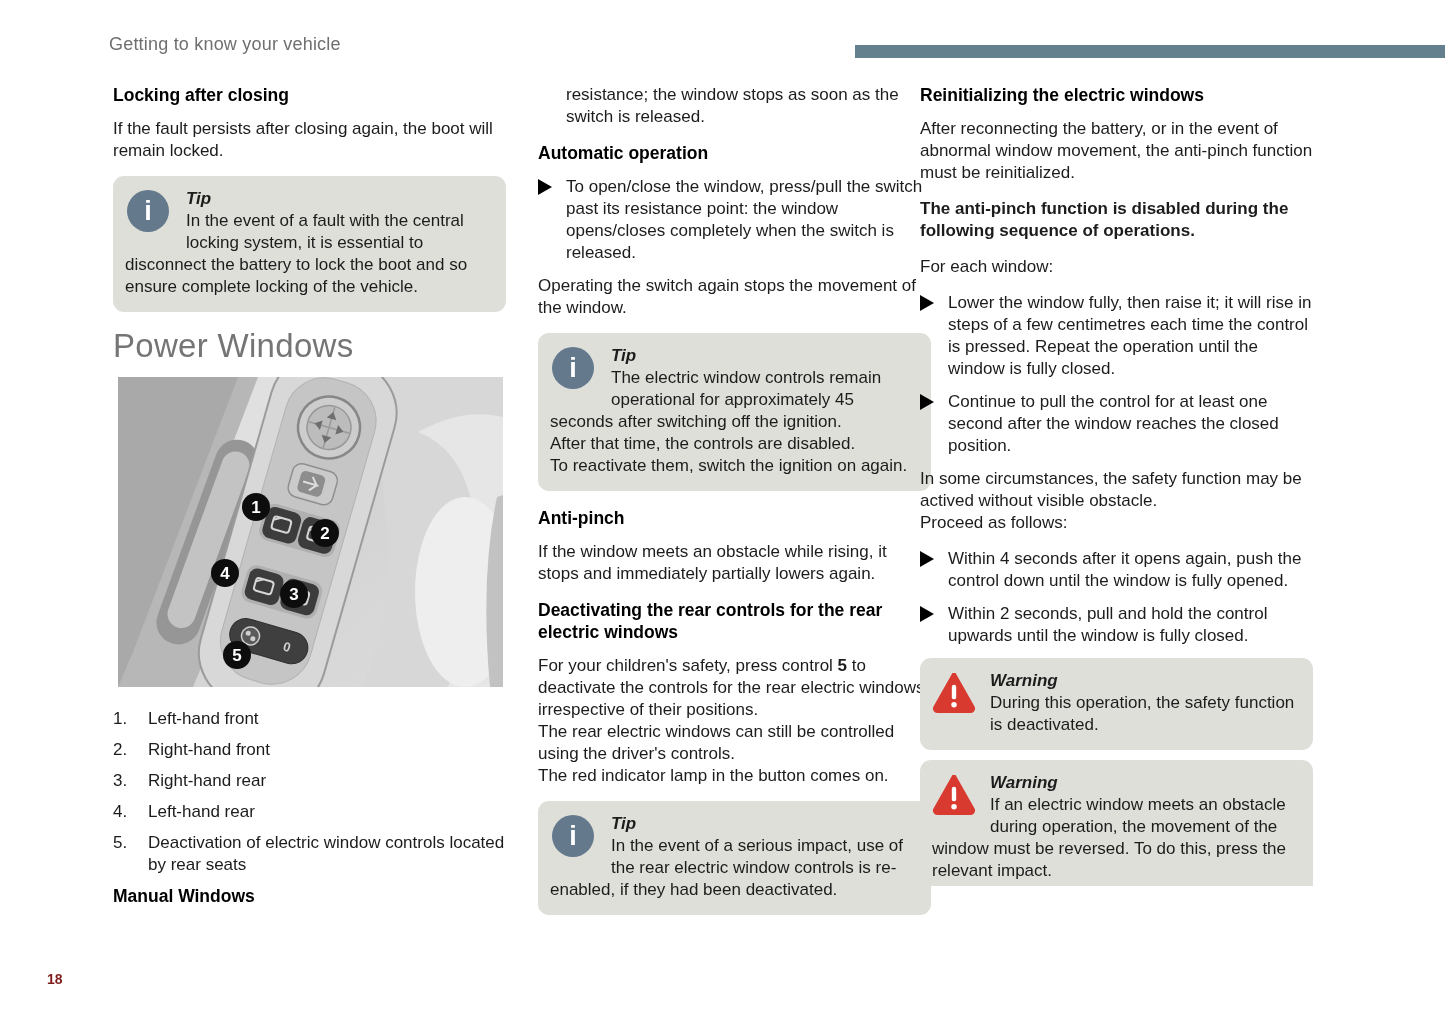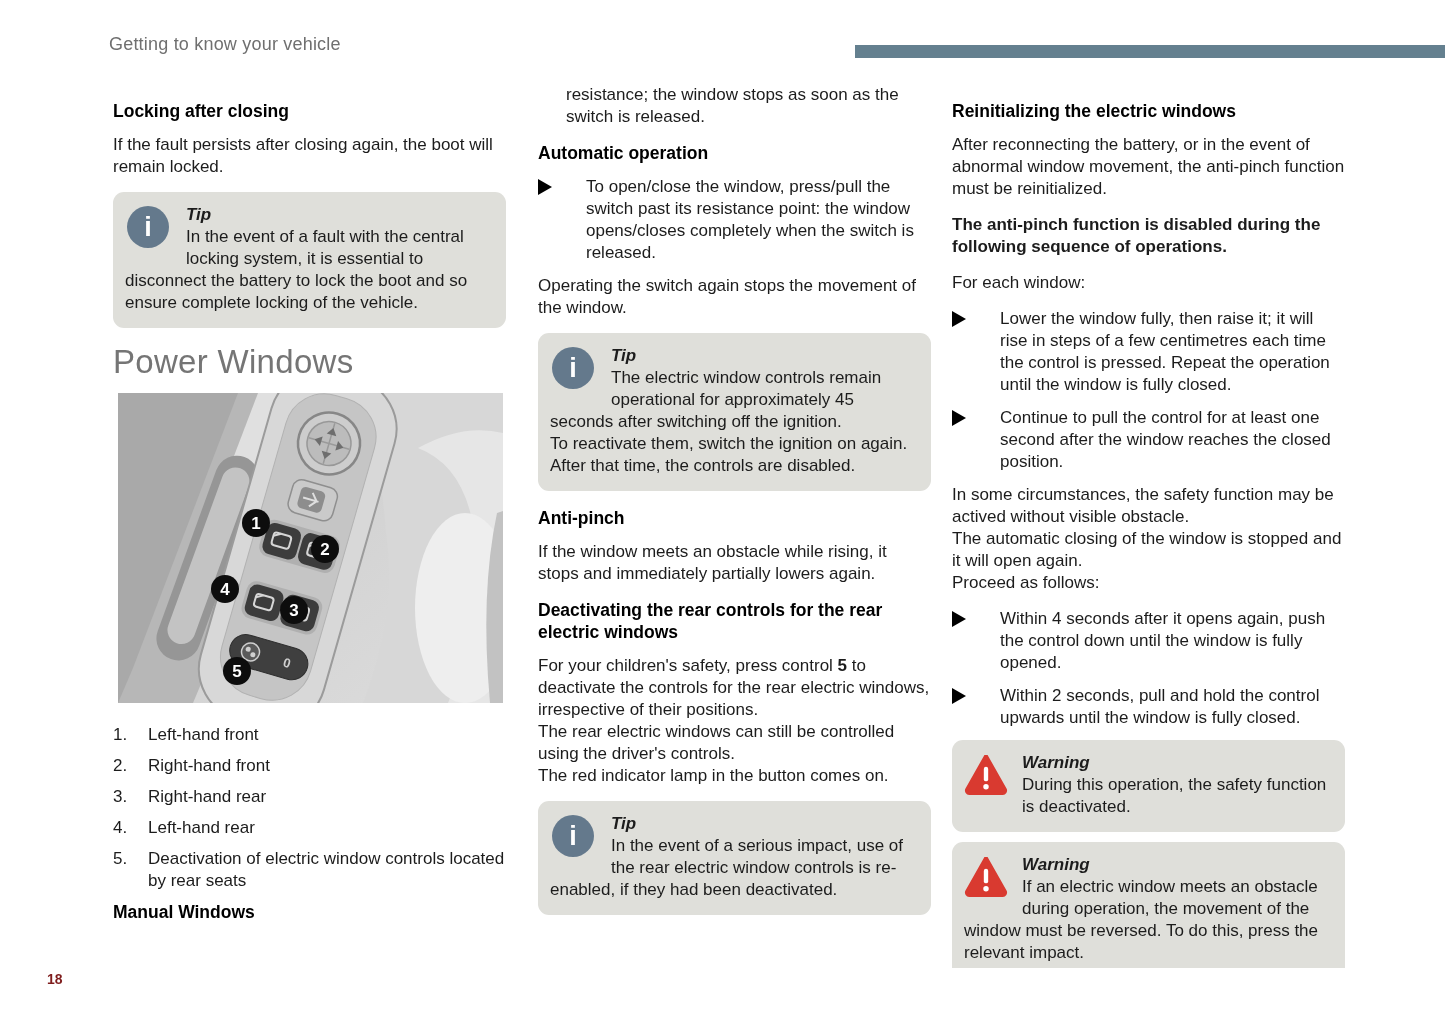--- a/index.html
+++ b/index.html
@@ -23,24 +23,24 @@
     width: 590px; height: 13px; background: #64808F;
   }
   .page-num {
     position: absolute; left: 47px; top: 971px;
     font-size: 14px; font-weight: bold; color: #7f1d1d;
   }
 
   .col { position: absolute; top: 84px; width: 393px; font-size: 17px; line-height: 22px; }
   .col-left  { left: 113px; }
   .col-mid   { left: 538px; }
-  .col-right { left: 952px; }
+  .col-right { left: 920px; }
 
   h3.sec { font-size: 17.5px; font-weight: bold; margin: 6px 0 12px 0; line-height: 22px; color: #000; }
-  h3.first { margin-top: 16px; }
+  h3.first { margin-top: 0; }
   .body-p { margin: 0 0 14px 0; }
   .bold-p { font-weight: bold; }
   .line { margin: 0; }
   .indented { padding-left: 28px; }
   .b { font-weight: bold; }
 
   h1.big {
     font-size: 33px; font-weight: 500; color: #757575;
     margin: 8px 0 13px 0; letter-spacing: 0.3px; line-height: 36px;
   }
@@ -63,21 +63,21 @@
   .warn-icon { float: left; width: 44px; height: 40px; margin: 3px 14px 4px 0; }
   .box-label { font-weight: bold; font-style: italic; }
 
   .figure { margin: 0 0 15px 5px; }
 
   .legend { margin: 2px 0 4px 0; }
   .legend-row { display: flex; margin-bottom: 9px; }
   .legend-num { width: 35px; flex: none; }
   .legend-text { flex: 1; }
 
-  .bullet { display: flex; margin: 0 0 11px 0; gap: 20px; }
+  .bullet { display: flex; margin: 0 0 11px 0; }
   .bullet-marker { width: 28px; flex: none; padding-top: 3px; }
   .tri {
     display: block; width: 0; height: 0;
     border-top: 8px solid transparent;
     border-bottom: 8px solid transparent;
     border-left: 14px solid #000;
   }
   .bullet-text { flex: 1; }
 </style>
 </head>
@@ -230,22 +230,22 @@
           <span class="tri"></span>
         </span>
       <span class="bullet-text">To open/close the window, press/pull the switch past its resistance point: the window opens/closes completely when the switch is released.</span>
     </div>
     <p class="body-p">Operating the switch again stops the movement of the window.</p>
 
     <div class="callout-box">
       <span class="tip-icon">i</span>
       <div class="box-label">Tip</div>
       <div class="line">The electric window controls remain operational for approximately 45 seconds after switching off the ignition.</div>
+      <div class="line">After that time, the controls are disabled.</div>
       <div class="line">To reactivate them, switch the ignition on again.</div>
-      <div class="line">After that time, the controls are disabled.</div>
     </div>
 
     <h3 class="sec">Anti-pinch</h3>
     <p class="body-p">If the window meets an obstacle while rising, it stops and immediately partially lowers again.</p>
 
     <h3 class="sec">Deactivating the rear controls for the rear electric windows</h3>
     <div class="body-p">
       <span>For your children's safety, press control </span><span class="b">5</span><span> to deactivate the controls for the rear electric windows, irrespective of their positions.</span>
       <div class="line">The rear electric windows can still be controlled using the driver's controls.</div>
       <div class="line">The red indicator lamp in the button comes on.</div>
@@ -273,21 +273,20 @@
     </div>
     <div class="bullet">
       <span class="bullet-marker">
           <span class="tri"></span>
         </span>
       <span class="bullet-text">Continue to pull the control for at least one second after the window reaches the closed position.</span>
     </div>
 
     <div class="body-p">
       <div class="line">In some circumstances, the safety function may be actived without visible obstacle.</div>
-      <div class="line">The automatic closing of the window is stopped and it will open again.</div>
       <div class="line">Proceed as follows:</div>
     </div>
 
     <div class="bullet">
       <span class="bullet-marker">
           <span class="tri"></span>
         </span>
       <span class="bullet-text">Within 4 seconds after it opens again, push the control down until the window is fully opened.</span>
     </div>
     <div class="bullet">

